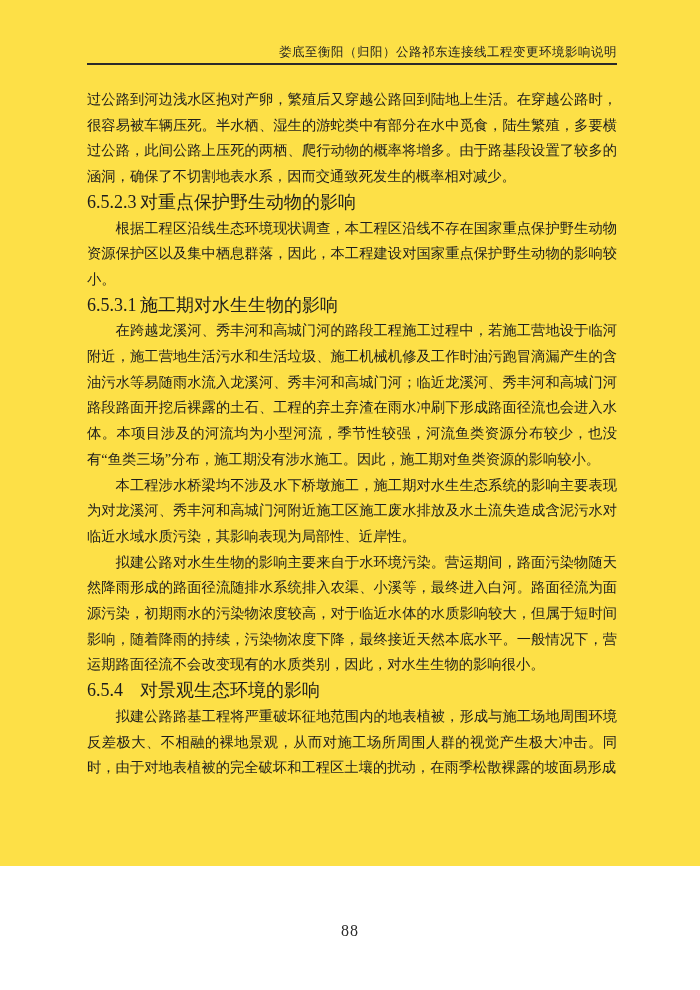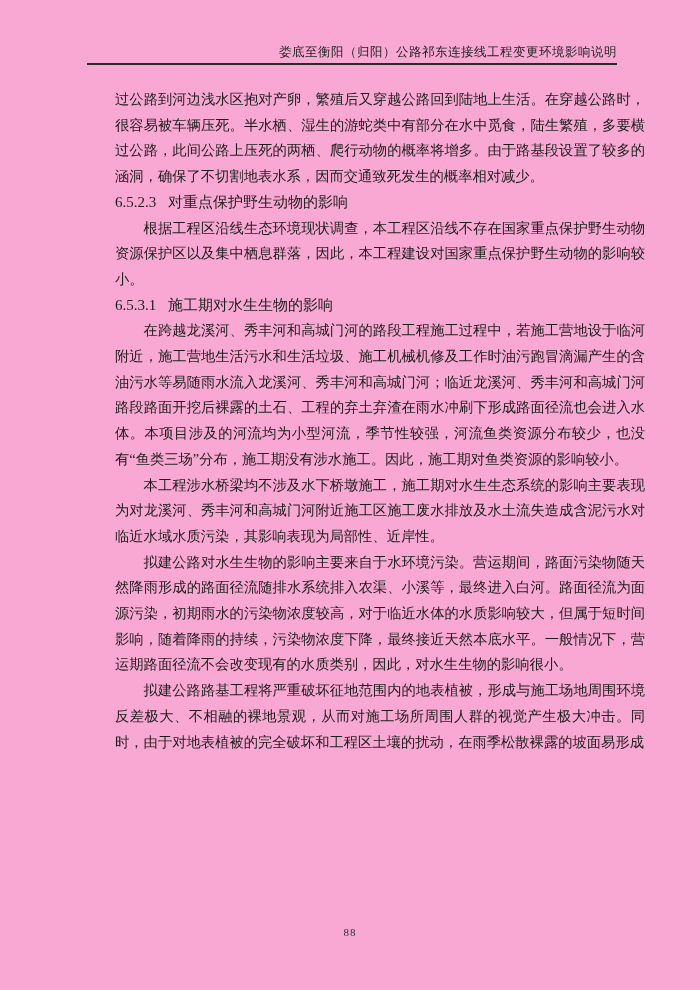--- a/index.html
+++ b/index.html
@@ -5,76 +5,76 @@
   html, body { margin: 0; padding: 0; }
   body {
     width: 700px; height: 990px;
     background: #ffffff;
     font-family: "Liberation Serif", "DejaVu Serif", serif;
     color: #1d1d1d;
     overflow: hidden;
   }
   .page {
     box-sizing: border-box;
-    width: 700px; height: 990px;
+    width: 700px; height: 866px;
     padding: 0;
-    background: #f9a8d4;
+    background: #fde047;
     position: relative;
   }
   .doc-header {
     box-sizing: border-box;
     margin: 0 83px 0 87px;
     padding-top: 42px;
     padding-bottom: 3px;
     border-bottom: 2px solid #2a2a2a;
     text-align: right;
   }
   .doc-header .running-title {
     font-size: 12.5px;
     line-height: 16px;
     letter-spacing: 0.5px;
     color: #222222;
   }
   .doc-body {
     box-sizing: border-box;
-    margin: 22px 83px 0 115px;
+    margin: 22px 83px 0 87px;
     width: 530px;
     font-size: 14.3px;
     line-height: 25.7px;
   }
   .para {
     margin: 0;
     text-align: justify;
     text-justify: inter-ideograph;
     text-align-last: left;
     text-indent: 2em;
     word-break: normal;
   }
   .para.no-indent { text-indent: 0; }
   .heading {
     margin: 0;
-    font-size: 15px;
+    font-size: 18px;
     font-weight: normal;
     line-height: 25.7px;
     text-align: left;
     white-space: nowrap;
   }
   .heading .hnum {
     display: inline-block;
     min-width: 53px;
     font-family: "Liberation Serif", "DejaVu Serif", serif;
   }
   .doc-footer {
     position: absolute;
     left: 0; right: 0;
     top: 922px;
     text-align: center;
   }
   .doc-footer .page-number {
-    font-size: 11px;
+    font-size: 16px;
     color: #2a2a2a;
     letter-spacing: 1px;
   }
 </style>
 </head>
 <body>
 
 <div class="page">
 
   <div class="doc-header">
@@ -96,20 +96,23 @@
       <span class="hnum">6.5.3.1</span><span class="htitle">施工期对水生生物的影响</span>
     </h3>
 
     <p class="para">在跨越龙溪河、秀丰河和高城门河的路段工程施工过程中，若施工营地设于临河附近，施工营地生活污水和生活垃圾、施工机械机修及工作时油污跑冒滴漏产生的含油污水等易随雨水流入龙溪河、秀丰河和高城门河；临近龙溪河、秀丰河和高城门河路段路面开挖后裸露的土石、工程的弃土弃渣在雨水冲刷下形成路面径流也会进入水体。本项目涉及的河流均为小型河流，季节性较强，河流鱼类资源分布较少，也没有“鱼类三场”分布，施工期没有涉水施工。因此，施工期对鱼类资源的影响较小。</p>
 
     <p class="para">本工程涉水桥梁均不涉及水下桥墩施工，施工期对水生生态系统的影响主要表现为对龙溪河、秀丰河和高城门河附近施工区施工废水排放及水土流失造成含泥污水对临近水域水质污染，其影响表现为局部性、近岸性。</p>
 
 
     <p class="para">拟建公路对水生生物的影响主要来自于水环境污染。营运期间，路面污染物随天然降雨形成的路面径流随排水系统排入农渠、小溪等，最终进入白河。路面径流为面源污染，初期雨水的污染物浓度较高，对于临近水体的水质影响较大，但属于短时间影响，随着降雨的持续，污染物浓度下降，最终接近天然本底水平。一般情况下，营运期路面径流不会改变现有的水质类别，因此，对水生生物的影响很小。</p>
 
+    <h3 class="heading">
+      <span class="hnum">6.5.4</span><span class="htitle">对景观生态环境的影响</span>
+    </h3>
 
 
     <p class="para">拟建公路路基工程将严重破坏征地范围内的地表植被，形成与施工场地周围环境反差极大、不相融的裸地景观，从而对施工场所周围人群的视觉产生极大冲击。同时，由于对地表植被的完全破坏和工程区土壤的扰动，在雨季松散裸露的坡面易形成</p>
 
   </div>
 
   <div class="doc-footer">
     <span class="page-number">88</span>
   </div>
 

